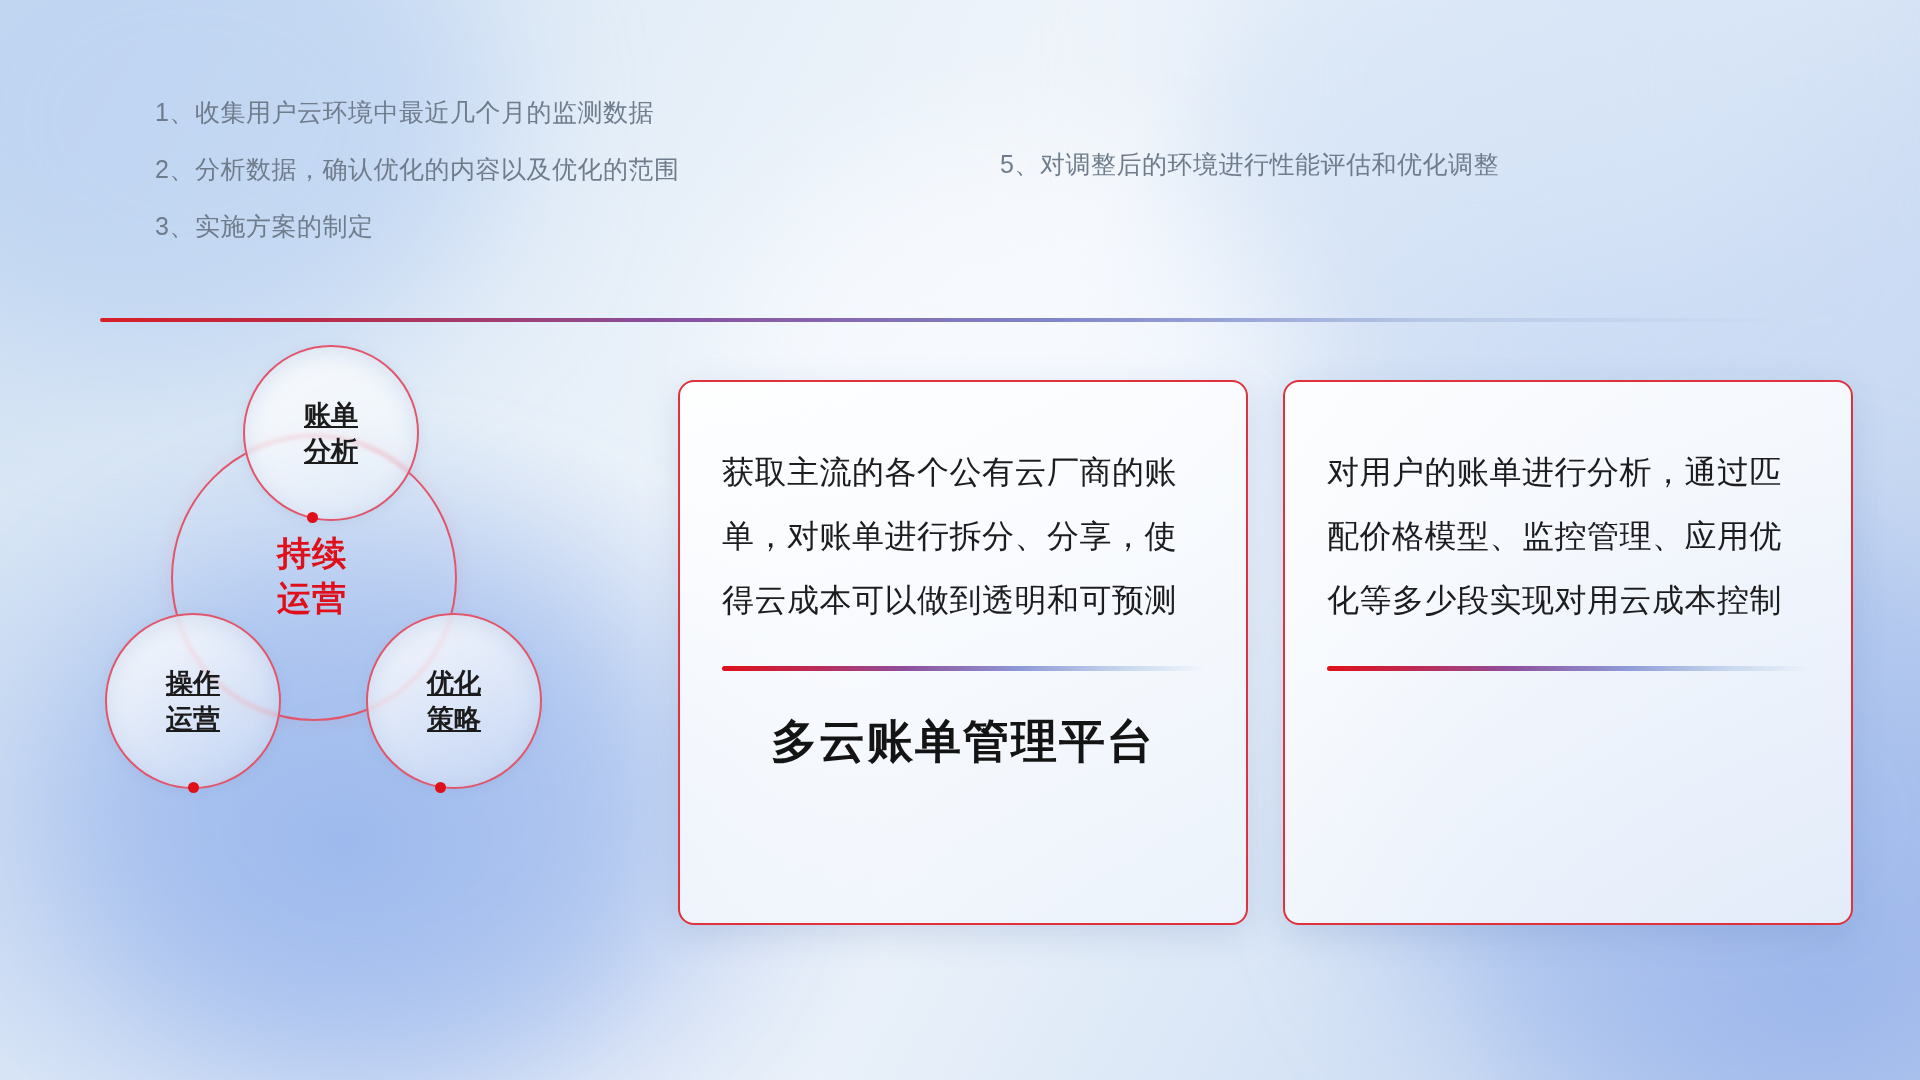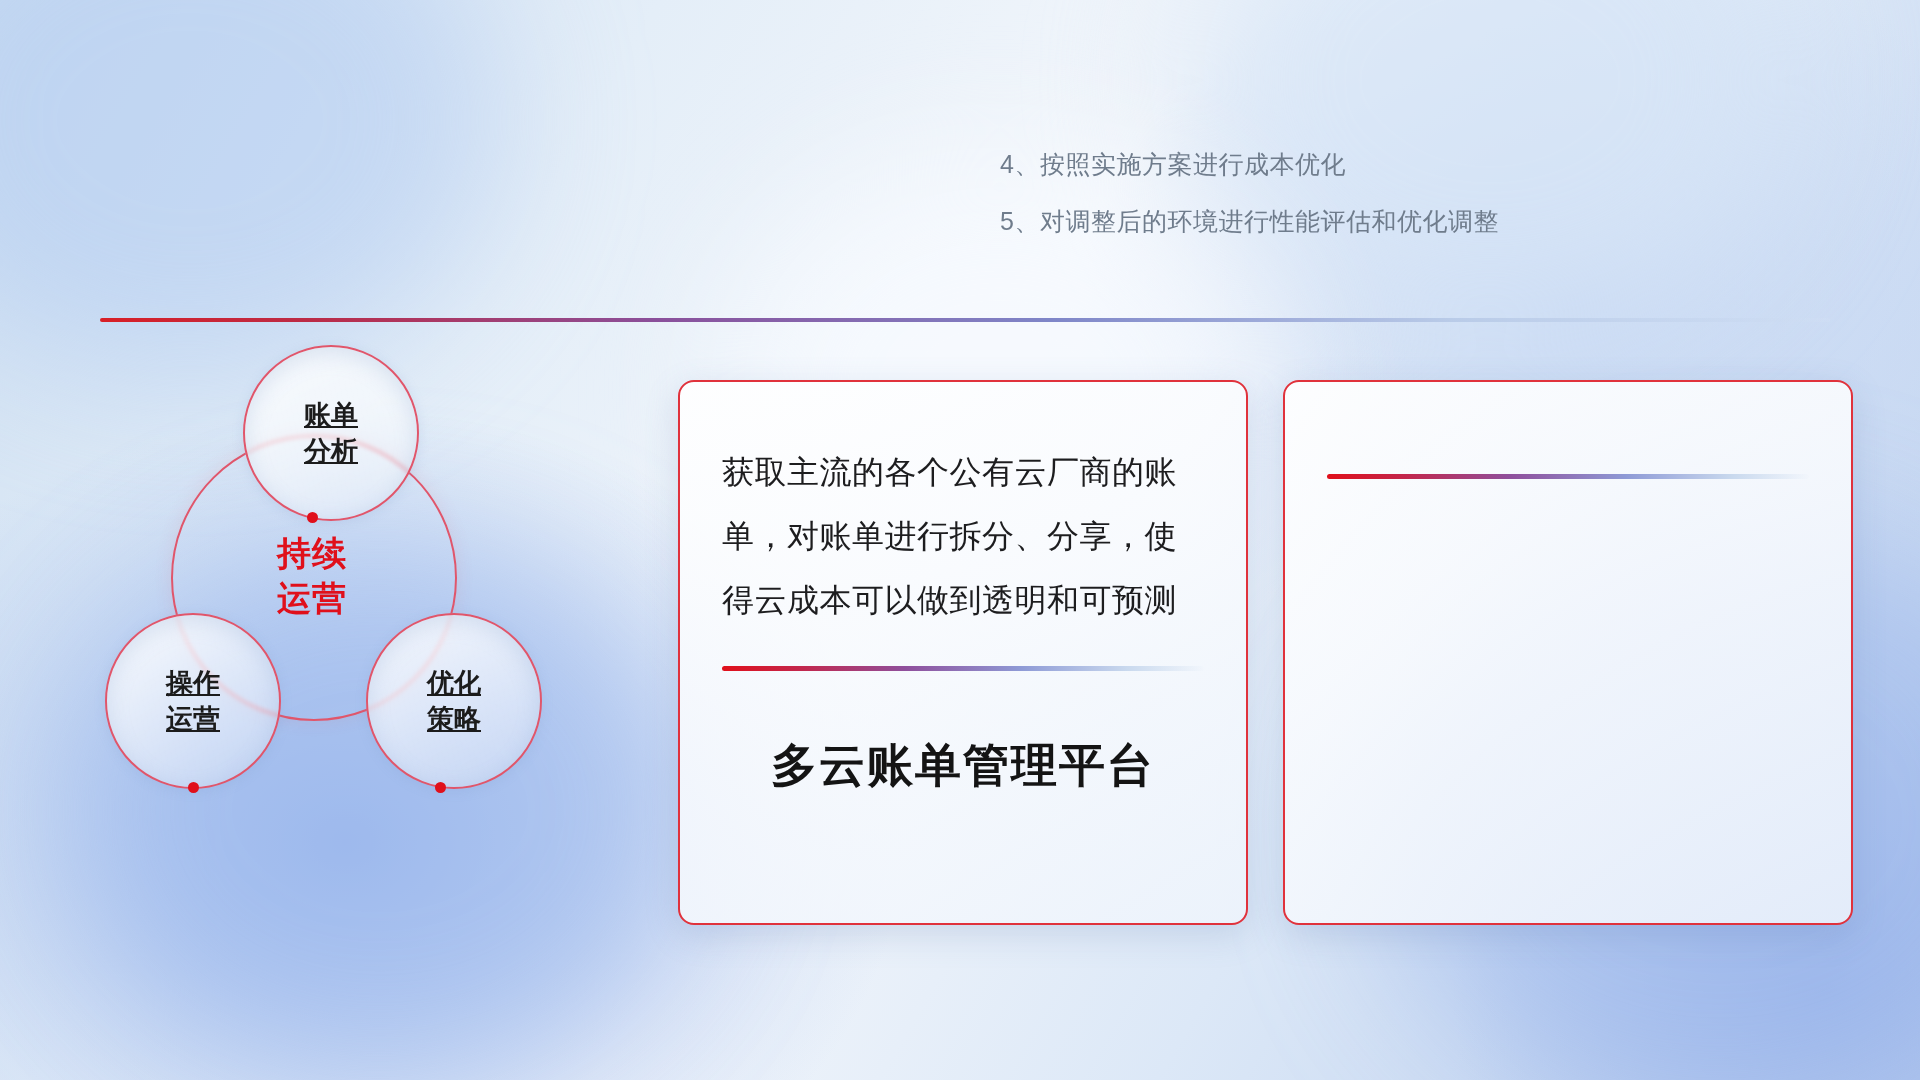--- a/index.html
+++ b/index.html
@@ -151,42 +151,46 @@
     line-height: 2.0;
     letter-spacing: 0.5px;
   }
   .card-rule {
     margin-top: 34px;
     height: 5px;
     border-radius: 3px;
     background: linear-gradient(to right, #e0101b 0%, #c3264b 16%, #8f4f9c 38%, #8e9ad6 62%, #c9d9ee 84%, rgba(230,238,248,0.1) 100%);
   }
   .card-title {
-    margin-top: 64px;
+    margin-top: 40px;
     color: #141414;
     font-size: 46px;
     font-weight: bold;
     text-align: center;
     letter-spacing: 2px;
   }
 </style>
 </head>
 <body>
 
 <div id="slide">
 
   <div class="blob b1"></div>
   <div class="blob b2"></div>
   <div class="blob b3"></div>
   <div class="blob b4"></div>
   <div class="blob b5"></div>
 
+  <div class="list left">
+    <div class="row">1、收集用户云环境中最近几个月的监测数据</div>
+    <div class="row">2、分析数据，确认优化的内容以及优化的范围</div>
+    <div class="row">3、实施方案的制定</div>
+  </div>
 
   <div class="list right">
-    <div class="row">4、按照实施方案进行成本优化</div>
     <div class="row">5、对调整后的环境进行性能评估和优化调整</div>
   </div>
 
   <div class="divider"></div>
 
   <div class="venn">
     <div class="ring"></div>
 
     <div class="circle top">
       <div>
@@ -221,16 +225,17 @@
     <div class="dot d3"></div>
   </div>
 
   <div class="card one">
     <div class="card-body">获取主流的各个公有云厂商的账单，对账单进行拆分、分享，使得云成本可以做到透明和可预测</div>
     <div class="card-rule"></div>
     <div class="card-title">多云账单管理平台</div>
   </div>
 
   <div class="card two">
+    <div class="card-body">对用户的账单进行分析，通过匹配价格模型、监控管理、应用优化等多少段实现对用云成本控制</div>
     <div class="card-rule"></div>
   </div>
 
 </div>
 
 </body></html>

